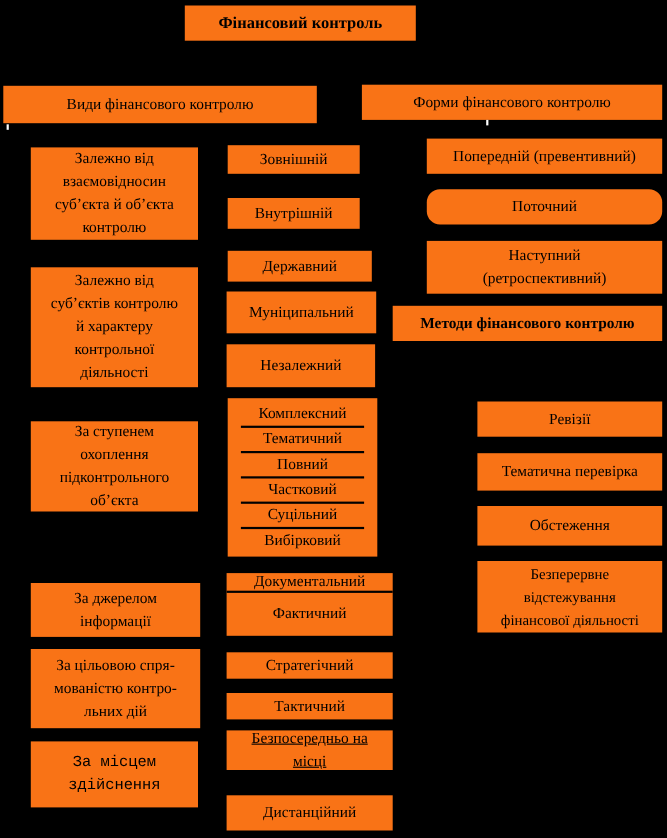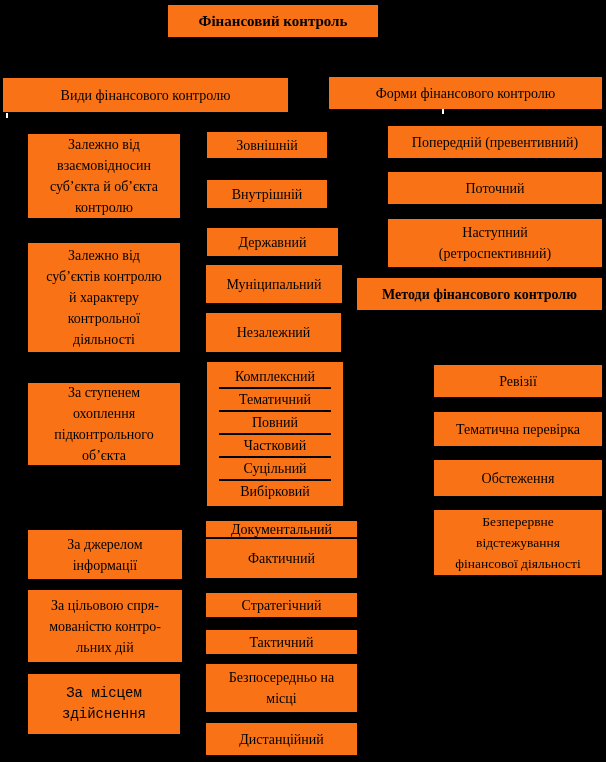--- a/index.html
+++ b/index.html
@@ -56,26 +56,26 @@
   #b-scope-stack .row + .row { border-top: 2px solid #000; }
 
   #b-source-stack { left:206px; top:521px; width:151px; height:57px;
                     flex-direction: column; align-items: stretch; }
   #b-source-stack .row { display:flex; align-items:center; justify-content:center; }
   #b-source-stack .row.r1 { height:16px; }
   #b-source-stack .row.r2 { flex:1; border-top: 2px solid #000; }
 
   #b-strategic    { left:206px; top:593px; width:151px; height:24px; }
   #b-tactical     { left:206px; top:630px; width:151px; height:24px; }
-  #b-onsite       { left:206px; top:664px; width:151px; height:48px; }
+  #b-onsite       { left:206px; top:664px; width:151px; height:36px;text-decoration:underline; }
   #b-remote       { left:206px; top:723px; width:151px; height:32px; }
 
   
   #b-preliminary  { left:388px; top:126px; width:214px; height:32px; }
-  #b-current      { left:388px; top:172px; width:214px; height:32px; }
+  #b-current      { left:388px; top:172px; width:214px; height:32px;border-radius:12px; }
   #b-subsequent   { left:388px; top:219px; width:214px; height:48px; }
   #b-methods-hdr  { left:357px; top:278px; width:245px; height:32px; }
   #b-revisions    { left:434px; top:365px; width:168px; height:32px; }
   #b-thematic     { left:434px; top:412px; width:168px; height:34px; }
   #b-examination  { left:434px; top:460px; width:168px; height:36px; }
   #b-continuous   { left:434px; top:510px; width:168px; height:65px; font-size:13.5px; }
 </style>
 </head>
 <body>
 

